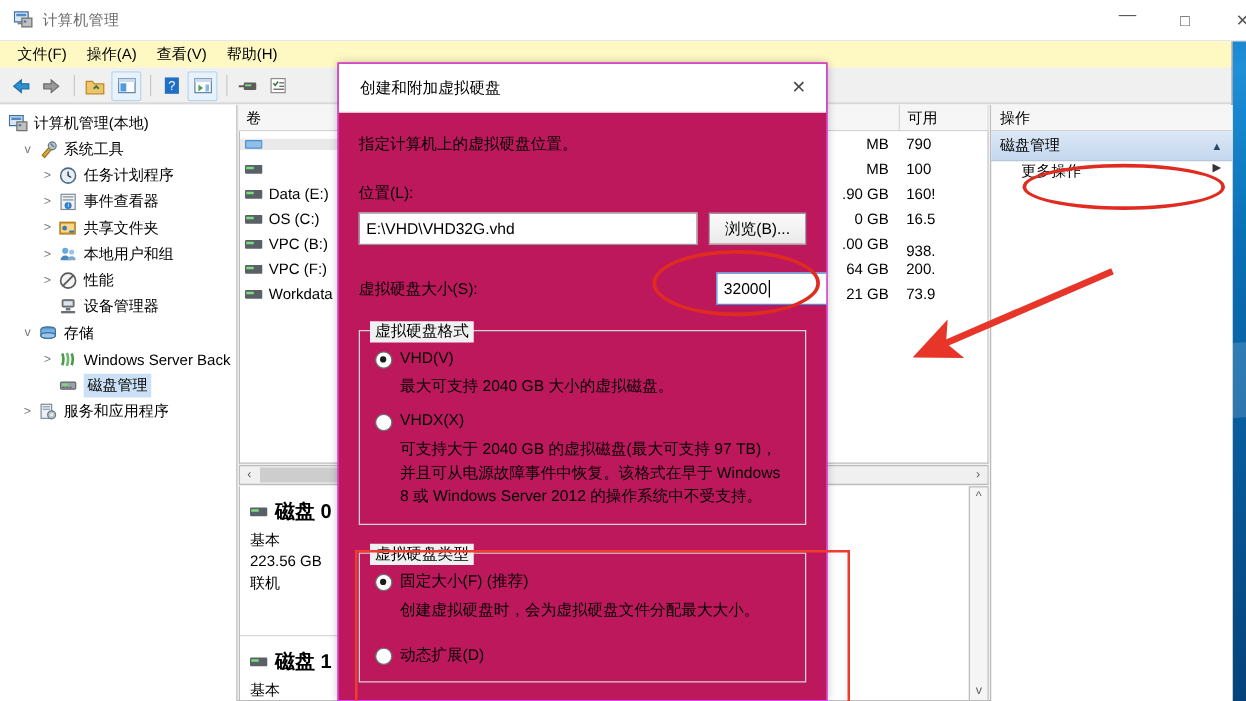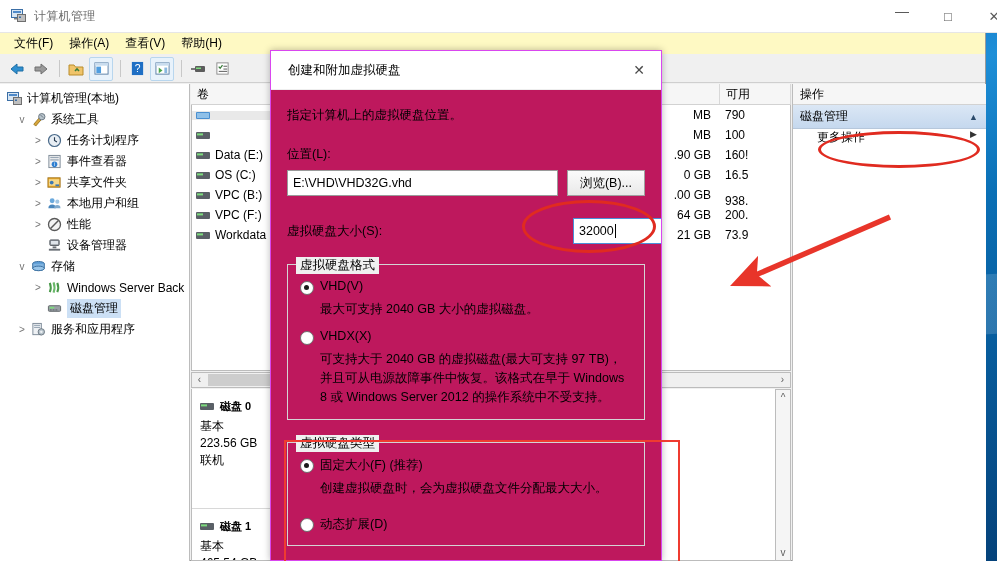--- a/index.html
+++ b/index.html
@@ -108,21 +108,21 @@
   }
   .hscroll .arrow{position:absolute;top:0;width:15px;height:14px;line-height:14px;text-align:center;color:#606060;font-size:10px;}
   .hscroll .arrow.l{left:0;} .hscroll .arrow.r{right:0;}
   .hscroll .thumb{position:absolute;left:16px;top:1px;height:12px;width:74px;background:#cdcdcd;}
 
   .disk-area{
     position:absolute;left:0;top:305px;width:100%;height:172px;background:#fff;
     border:1px solid #bcbcbc;border-top:none;box-sizing:border-box;overflow:hidden;
   }
   .disk-card{position:relative;border-bottom:1px solid #d8d8d8;height:120px;width:100px;box-sizing:border-box;padding:10px 0 0 8px;}
-  .disk-title{display:flex;align-items:center;font-weight:bold;font-size:11px;margin-bottom:4px;}
+  .disk-title{display:flex;align-items:center;font-weight:bold;font-size:16px;margin-bottom:4px;}
   .disk-title .vdisk{margin-right:6px;}
   .disk-meta{font-size:12px;line-height:17px;}
 
   
   .vscroll{
     position:absolute;right:0;top:305px;width:16px;height:172px;background:#f5f5f5;
     border:1px solid #bcbcbc;box-sizing:border-box;
   }
   .vscroll .arrow{position:absolute;left:0;width:14px;height:15px;line-height:15px;text-align:center;color:#606060;font-size:10px;}
   .vscroll .arrow.u{top:0;} .vscroll .arrow.d{bottom:0;}

